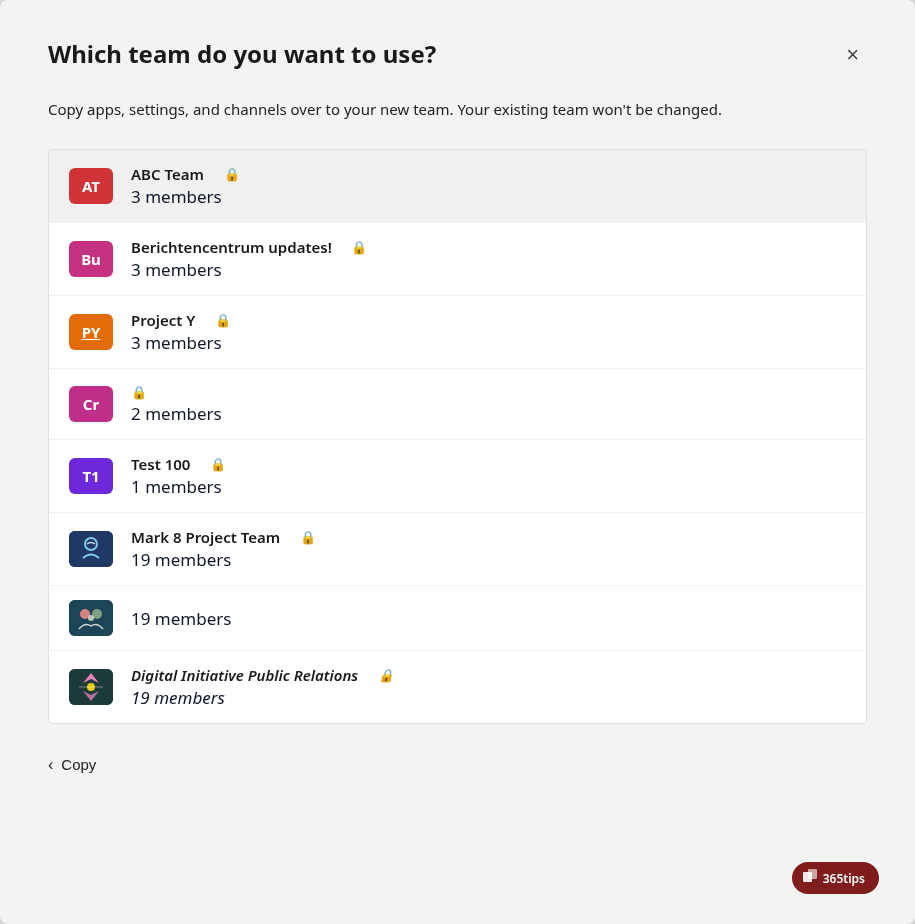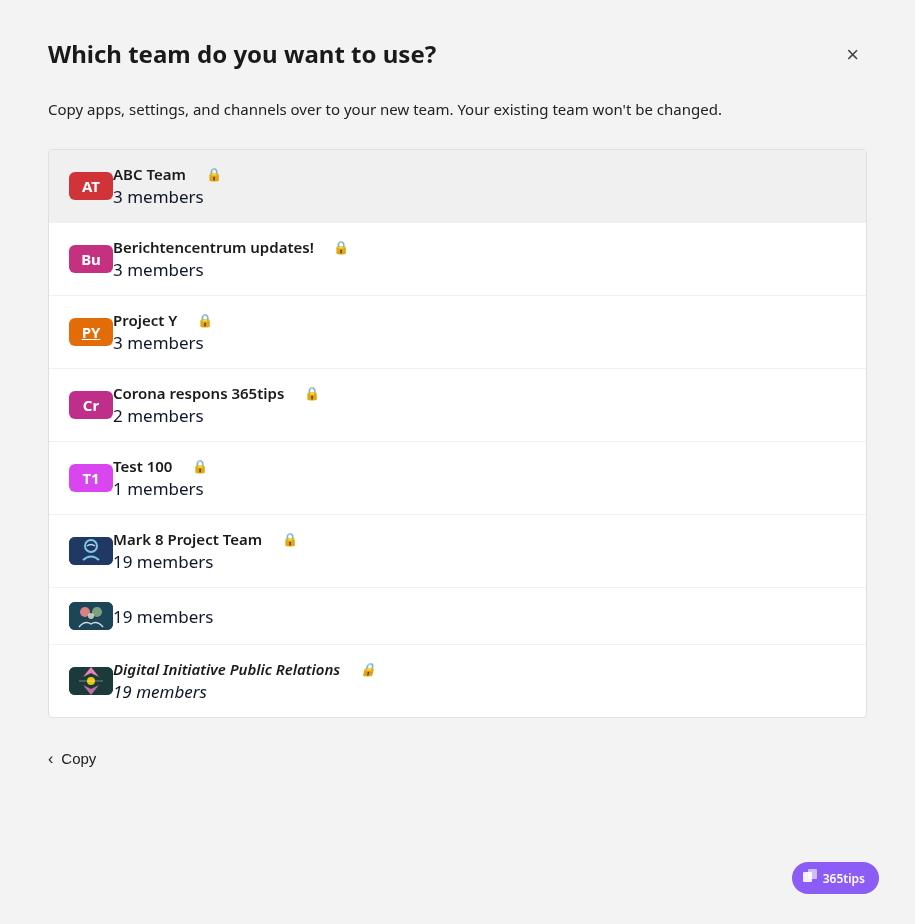--- a/index.html
+++ b/index.html
@@ -6,21 +6,21 @@
     body {
       background: #e0e0e0;
       display: flex;
       justify-content: center;
       align-items: center;
       min-height: 924px;
       font-family: 'Segoe UI', system-ui, -apple-system, sans-serif;
     }
     .modal-backdrop {
       background: #f3f3f3;
-      border-radius: 0;
+      border-radius: 8px;
       width: 915px;
       min-height: 924px;
       position: relative;
       padding: 40px 48px 40px 48px;
       box-shadow: 0 4px 32px rgba(0,0,0,0.18);
     }
     .modal-header {
       display: flex;
       justify-content: space-between;
       align-items: flex-start;
@@ -68,29 +68,30 @@
       align-items: center;
       padding: 14px 20px;
       border-bottom: 1px solid #f0f0f0;
       cursor: pointer;
       transition: background 0.1s;
     }
     .team-item:last-child { border-bottom: none; font-style: italic; }
     .team-item.selected { background: #f0f0f0; }
     .team-avatar {
       width: 44px;
-      height: 28px;
+      height: 36px;
       border-radius: 6px;
       display: flex;
       align-items: center;
       justify-content: center;
       font-size: 15px;
       font-weight: 700;
       color: #fff;
       flex-shrink: 0;
+      margin-right: 18px;
       overflow: hidden;
     }
     .team-info { flex: 1; }
     .team-name {
       font-size: 15px;
       font-weight: 600;
       color: #1a1a1a;
       display: flex;
       align-items: center;
       gap: 20px;
@@ -117,39 +118,39 @@
       padding: 4px 0;
     }
     .back-chevron {
       font-size: 16px;
       color: #222;
     }
     .brand-badge {
       position: absolute;
       bottom: 30px;
       right: 36px;
-      background: #8b5cf6;
+      background: #7f1d1d;
       color: #fff;
       font-size: 12px;
       font-weight: 600;
       border-radius: 16px;
       padding: 6px 14px 6px 10px;
       display: flex;
       align-items: center;
       gap: 5px;
     }
     .brand-badge .office-icon {
       font-size: 14px;
     }
     
     .avatar-at { background: #d13438; }
     .avatar-bu { background: #c43180; }
     .avatar-py { background: #e36c09; text-decoration: underline; }
     .avatar-cr { background: #bf2f8a; }
-    .avatar-t1 { background: #d946ef; }
+    .avatar-t1 { background: #6d28d9; }
     .avatar-m8 { background: #243a5e; }
     .avatar-sm { background: #1c4557; }
     .avatar-di { background: #1c3a3a; }
   </style>
 </head>
 <body>
 
 <div class="modal-backdrop">
   <div class="modal-header">
     <h1 class="modal-title">Which team do you want to use?</h1>
@@ -186,21 +187,20 @@
         <span>Project Y</span>
         <span class="lock-icon">🔒</span>
       </div>
       <div class="team-members">3 members</div>
     </div>
   </div>
       <div class="team-item">
     <div class="team-avatar avatar-cr">Cr</div>
     <div class="team-info">
       <div class="team-name">
-        <span>Corona respons 365tips</span>
         <span class="lock-icon">🔒</span>
       </div>
       <div class="team-members">2 members</div>
     </div>
   </div>
       <div class="team-item">
     <div class="team-avatar avatar-t1">T1</div>
     <div class="team-info">
       <div class="team-name">
         <span>Test 100</span>

